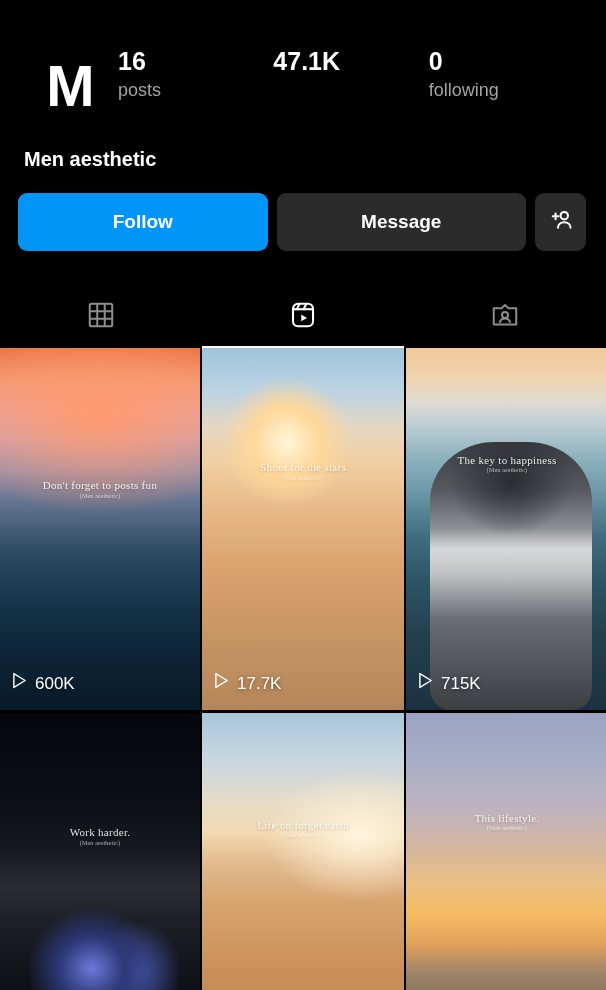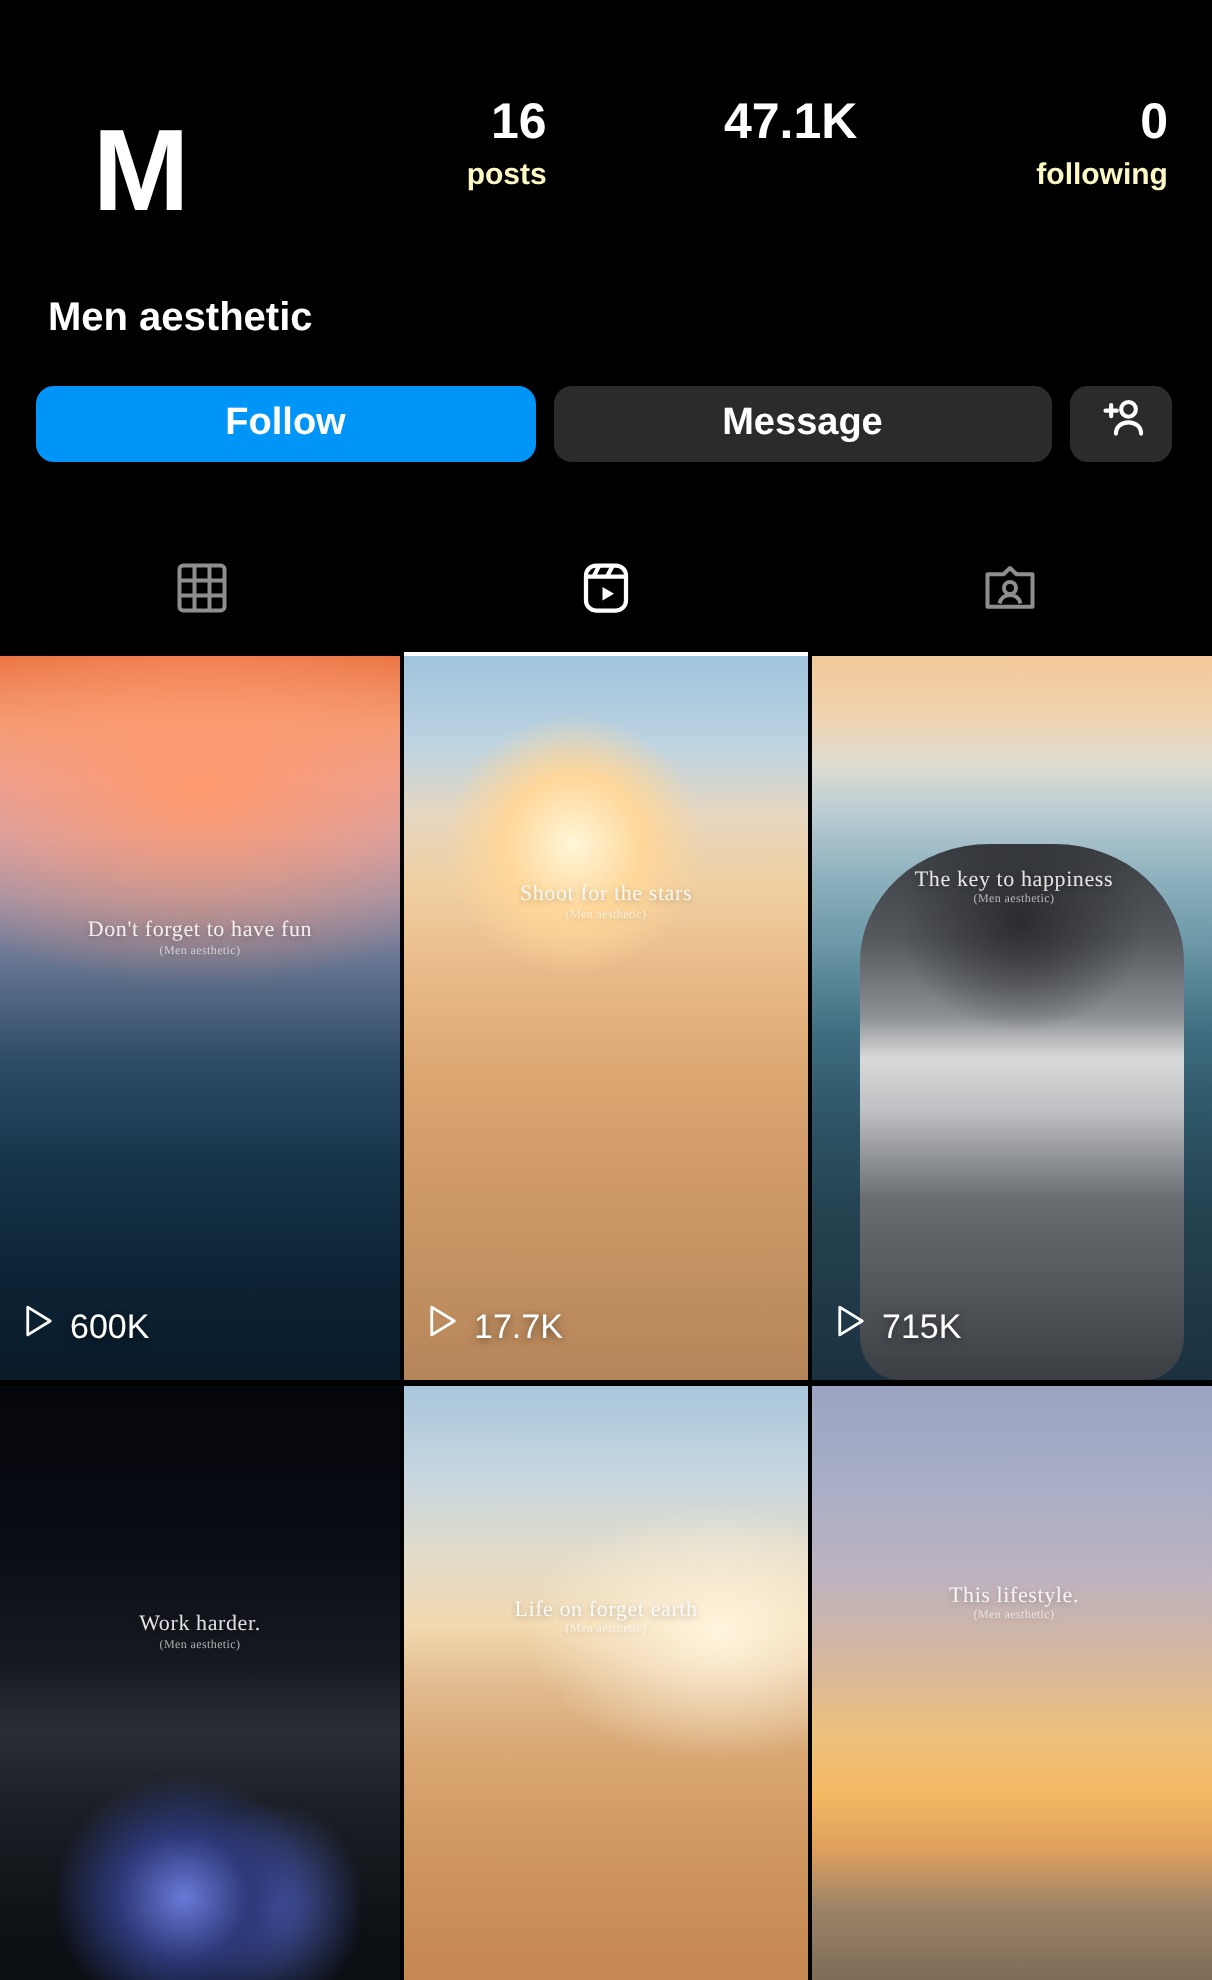--- a/index.html
+++ b/index.html
@@ -20,42 +20,42 @@
   .avatar {
     width:96px; height:96px;
     display:flex; align-items:center; justify-content:center;
     flex:0 0 96px;
   }
   .avatar-letter {
     color:#fff; font-size:58px; font-weight:bold; line-height:1;
     letter-spacing:-1px;
   }
   .stats { flex:1; display:flex; align-items:flex-start; padding-top:8px; }
-  .stat { flex:1; text-align:right; }
+  .stat { flex:1; text-align:left; }
   .stat-num {
     color:#fff; font-size:25px; font-weight:bold; line-height:1.25;
     display:block;
   }
   .stat-label {
-    color:#fef9c3; font-size:15px; font-weight:700; line-height:1.5;
+    color:#a3a3a3; font-size:18px; font-weight:400; line-height:1.5;
     display:block;
   }
 
   .display-name {
     color:#fff; font-size:20px; font-weight:bold;
     padding:14px 0 0 24px;
   }
 
   
   .actions {
     display:flex; align-items:center; gap:9px;
     padding:22px 20px 0 18px;
   }
   .btn {
-    height:38px; border-radius:9px;
+    height:58px; border-radius:9px;
     display:flex; align-items:center; justify-content:center;
     font-size:19px; font-weight:bold; color:#fff;
     border:none; cursor:pointer;
     font-family:"Liberation Sans", sans-serif;
   }
   .btn-follow { flex:1 1 0; background:#0095F6; }
   .btn-message { flex:1 1 0; background:#2b2b2b; }
   .btn-icon {
     width:51px; flex:0 0 51px; background:#2b2b2b;
   }
@@ -242,21 +242,21 @@
     </div>
 
   </div>
 
   <div class="grid-wrap">
     <div class="grid">
 
       <div class="tile">
         <div class="bg art-sunset-sea"></div>
         <div class="overlay-text" style="top:36%">
-          <div class="overlay-title">Don't forget to have fun</div>
+          <div class="overlay-title">Don't forget to posts fun</div>
           <div class="overlay-sub">(Men aesthetic)</div>
         </div>
         <div class="views">
           <span>
             <svg viewBox="0 0 16 18" fill="none" stroke="#fff" stroke-width="1.5" stroke-linejoin="round">
                 <path d="M2 1.6v14.8L14 9z"></path>
               </svg>
           </span>
           <span>600K</span>
         </div>

